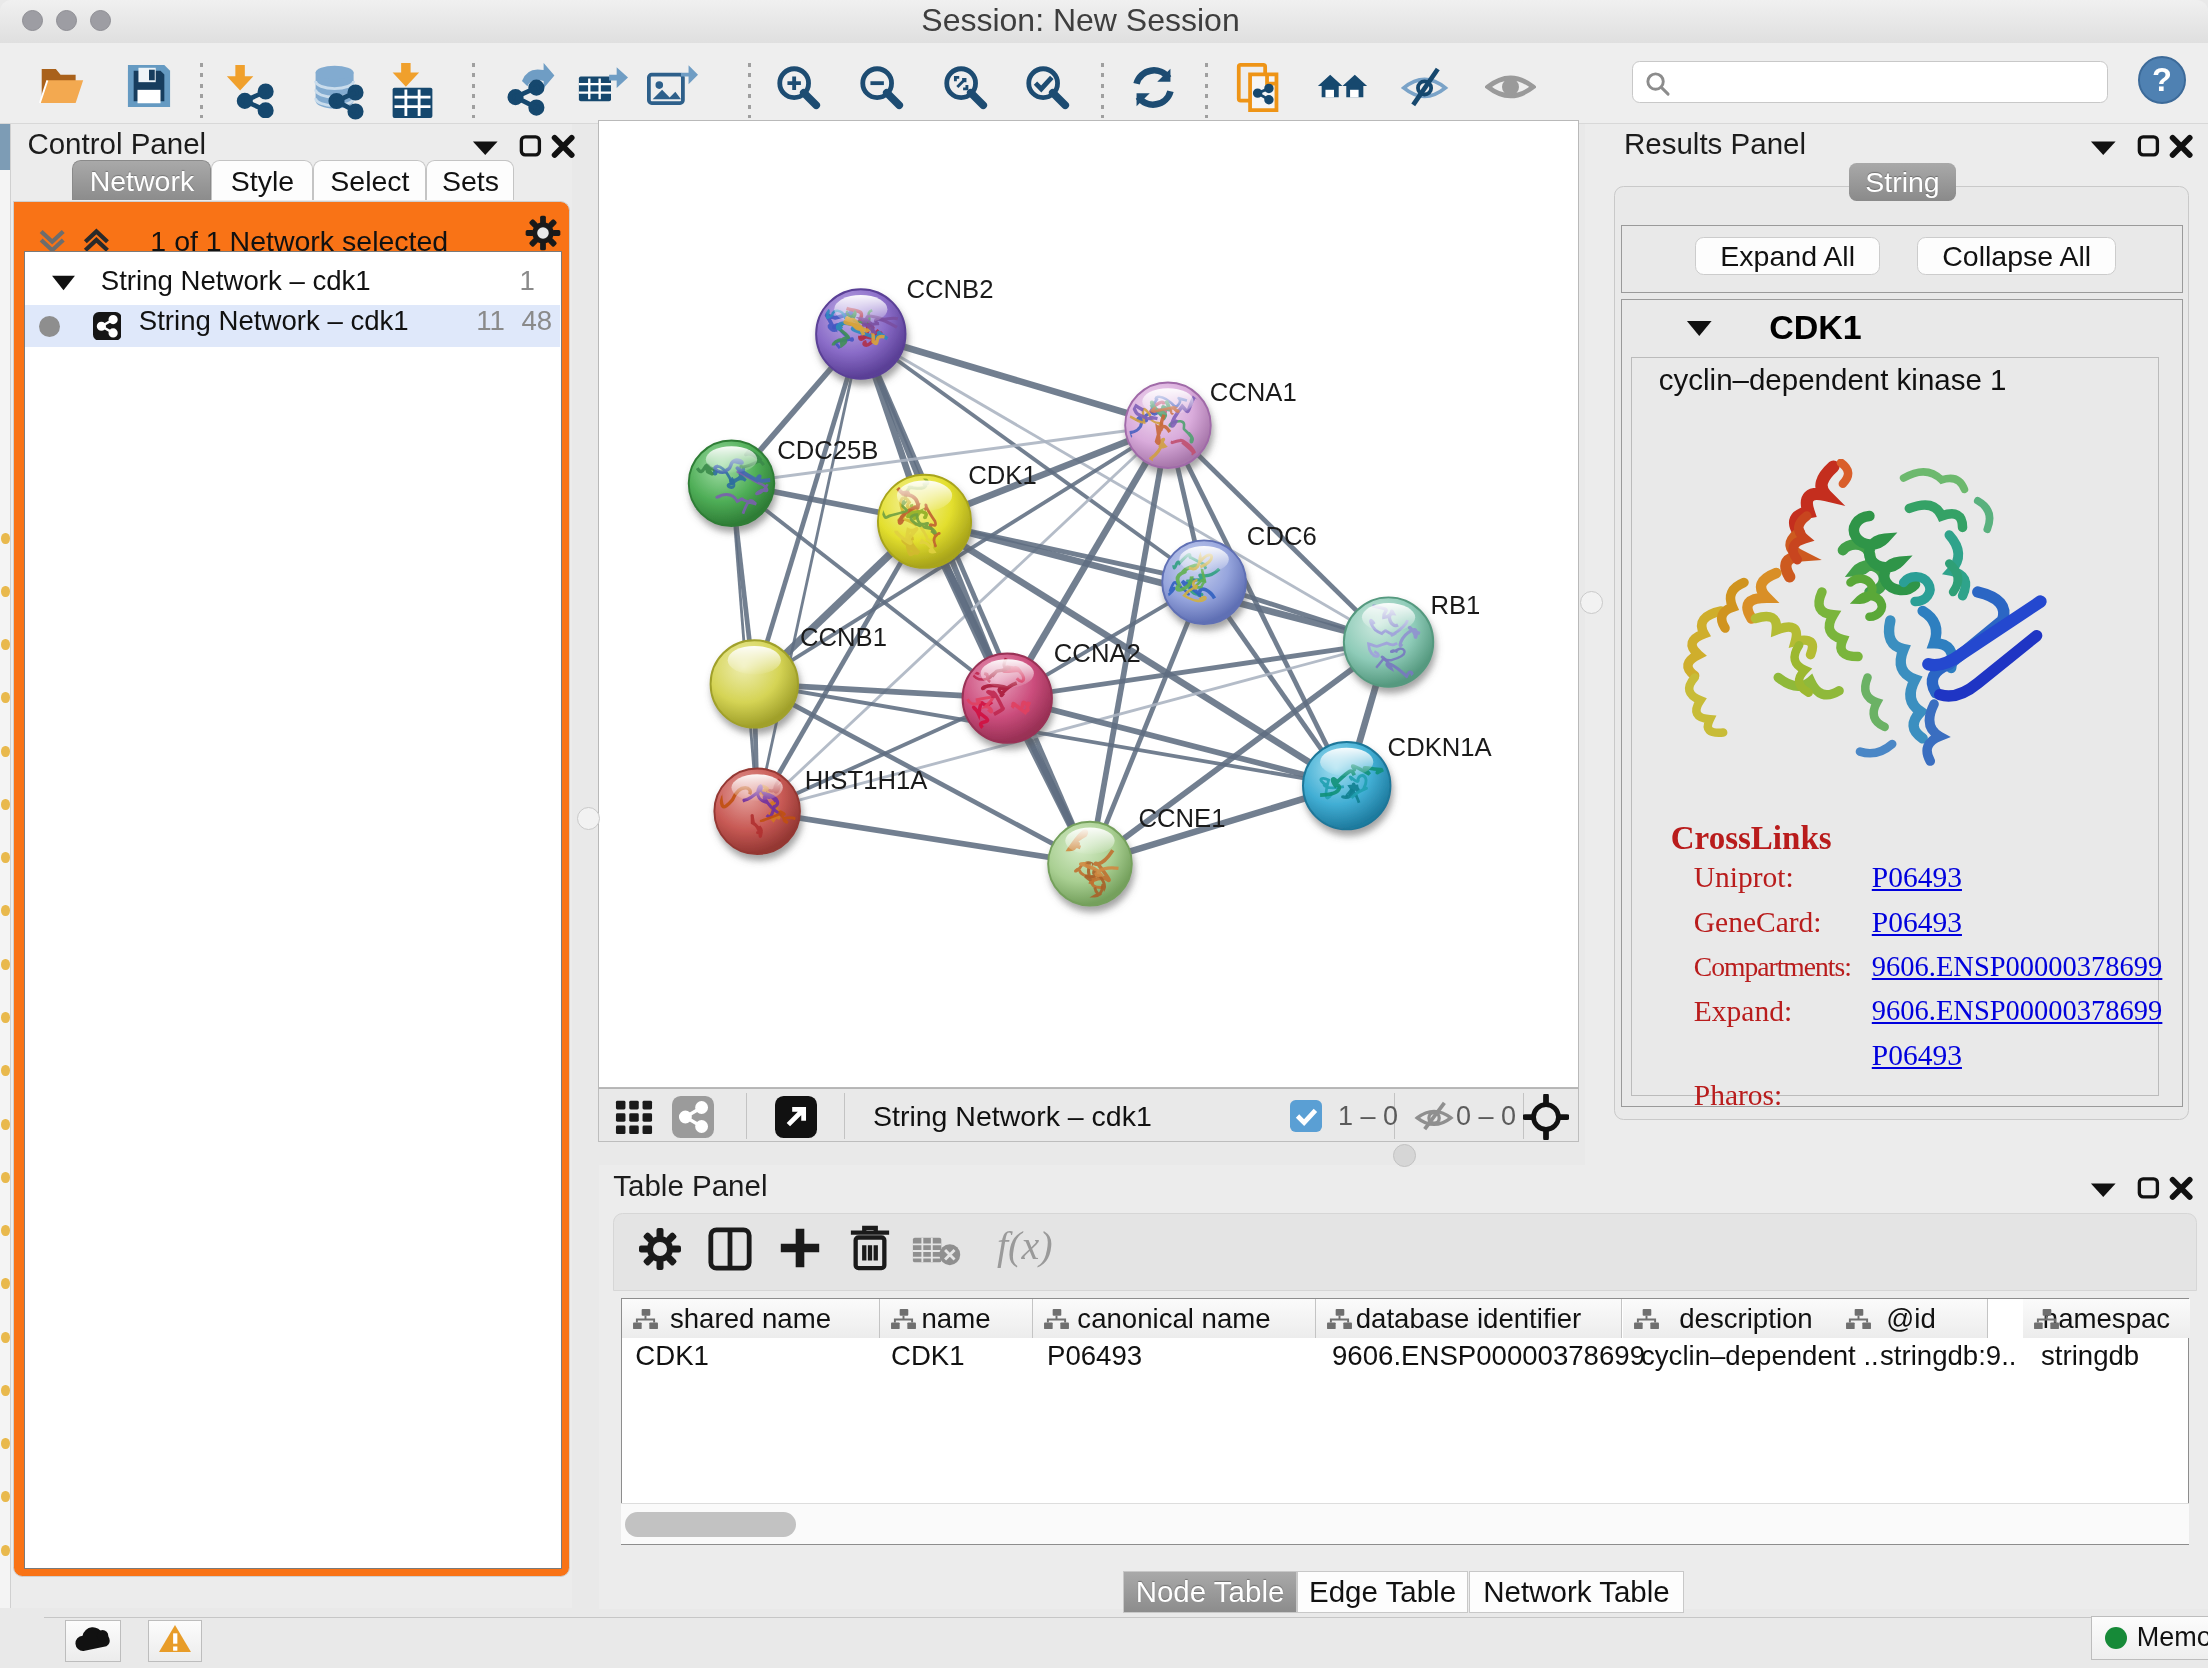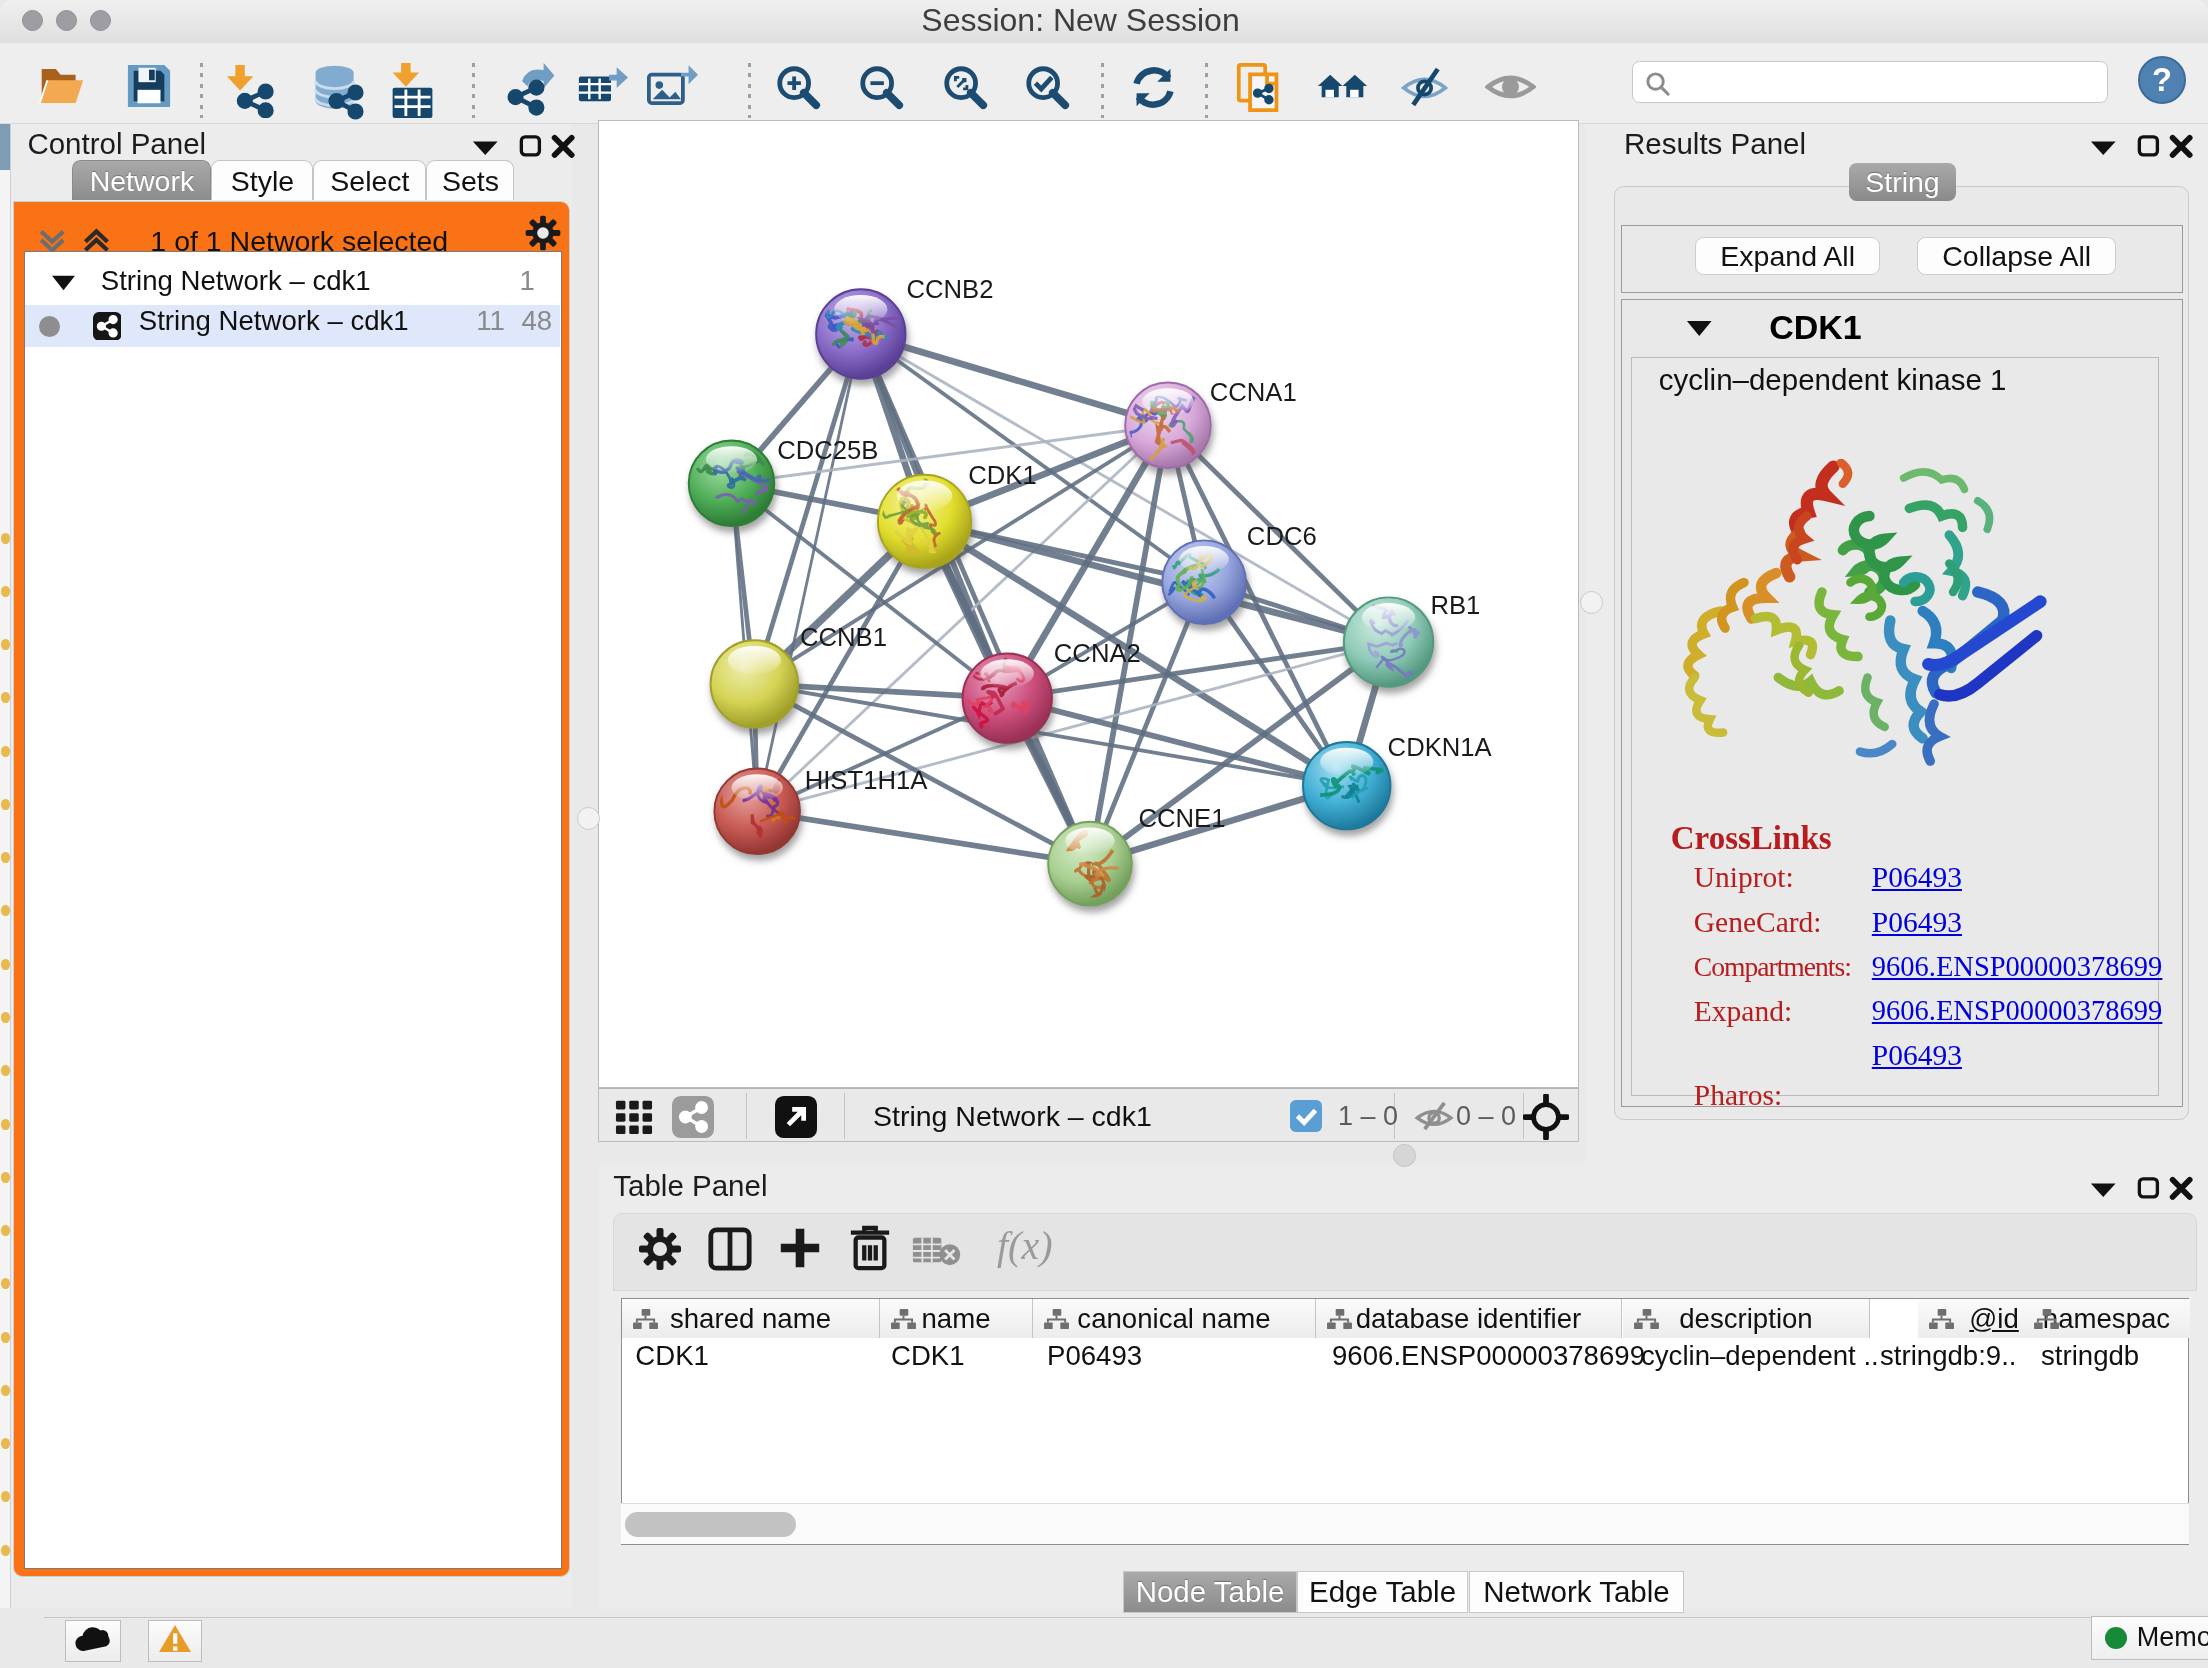--- a/index.html
+++ b/index.html
@@ -850,21 +850,21 @@
             <path d="M14 8 v4 M5 15 v-3 h18 v3" stroke="#6f6f6f" stroke-width="2" fill="none"></path>
           </svg>database identifier</div>
     <div class="th" style="left:1001px; width:247px;"><svg style="position:absolute;left:9.5px;top:8.6px" width="27" height="23" viewBox="0 0 28 24">
             <g fill="#6f6f6f">
               <rect x="10" y="1" width="9" height="7" rx="1"></rect>
               <rect x="1" y="15" width="9" height="7" rx="1"></rect>
               <rect x="18" y="15" width="9" height="7" rx="1"></rect>
             </g>
             <path d="M14 8 v4 M5 15 v-3 h18 v3" stroke="#6f6f6f" stroke-width="2" fill="none"></path>
           </svg>description</div>
-    <div class="th" style="left:1296px; width:153px;text-decoration:underline;"><svg style="position:absolute;left:9.5px;top:8.6px" width="27" height="23" viewBox="0 0 28 24">
+    <div class="th" style="left:1213px; width:153px;"><svg style="position:absolute;left:9.5px;top:8.6px" width="27" height="23" viewBox="0 0 28 24">
             <g fill="#6f6f6f">
               <rect x="10" y="1" width="9" height="7" rx="1"></rect>
               <rect x="1" y="15" width="9" height="7" rx="1"></rect>
               <rect x="18" y="15" width="9" height="7" rx="1"></rect>
             </g>
             <path d="M14 8 v4 M5 15 v-3 h18 v3" stroke="#6f6f6f" stroke-width="2" fill="none"></path>
           </svg>@id</div>
     <div class="th" style="left:1401px; width:167px; border-right:none;"><svg style="position:absolute;left:9.5px;top:8.6px" width="27" height="23" viewBox="0 0 28 24">
             <g fill="#6f6f6f">
               <rect x="10" y="1" width="9" height="7" rx="1"></rect>

